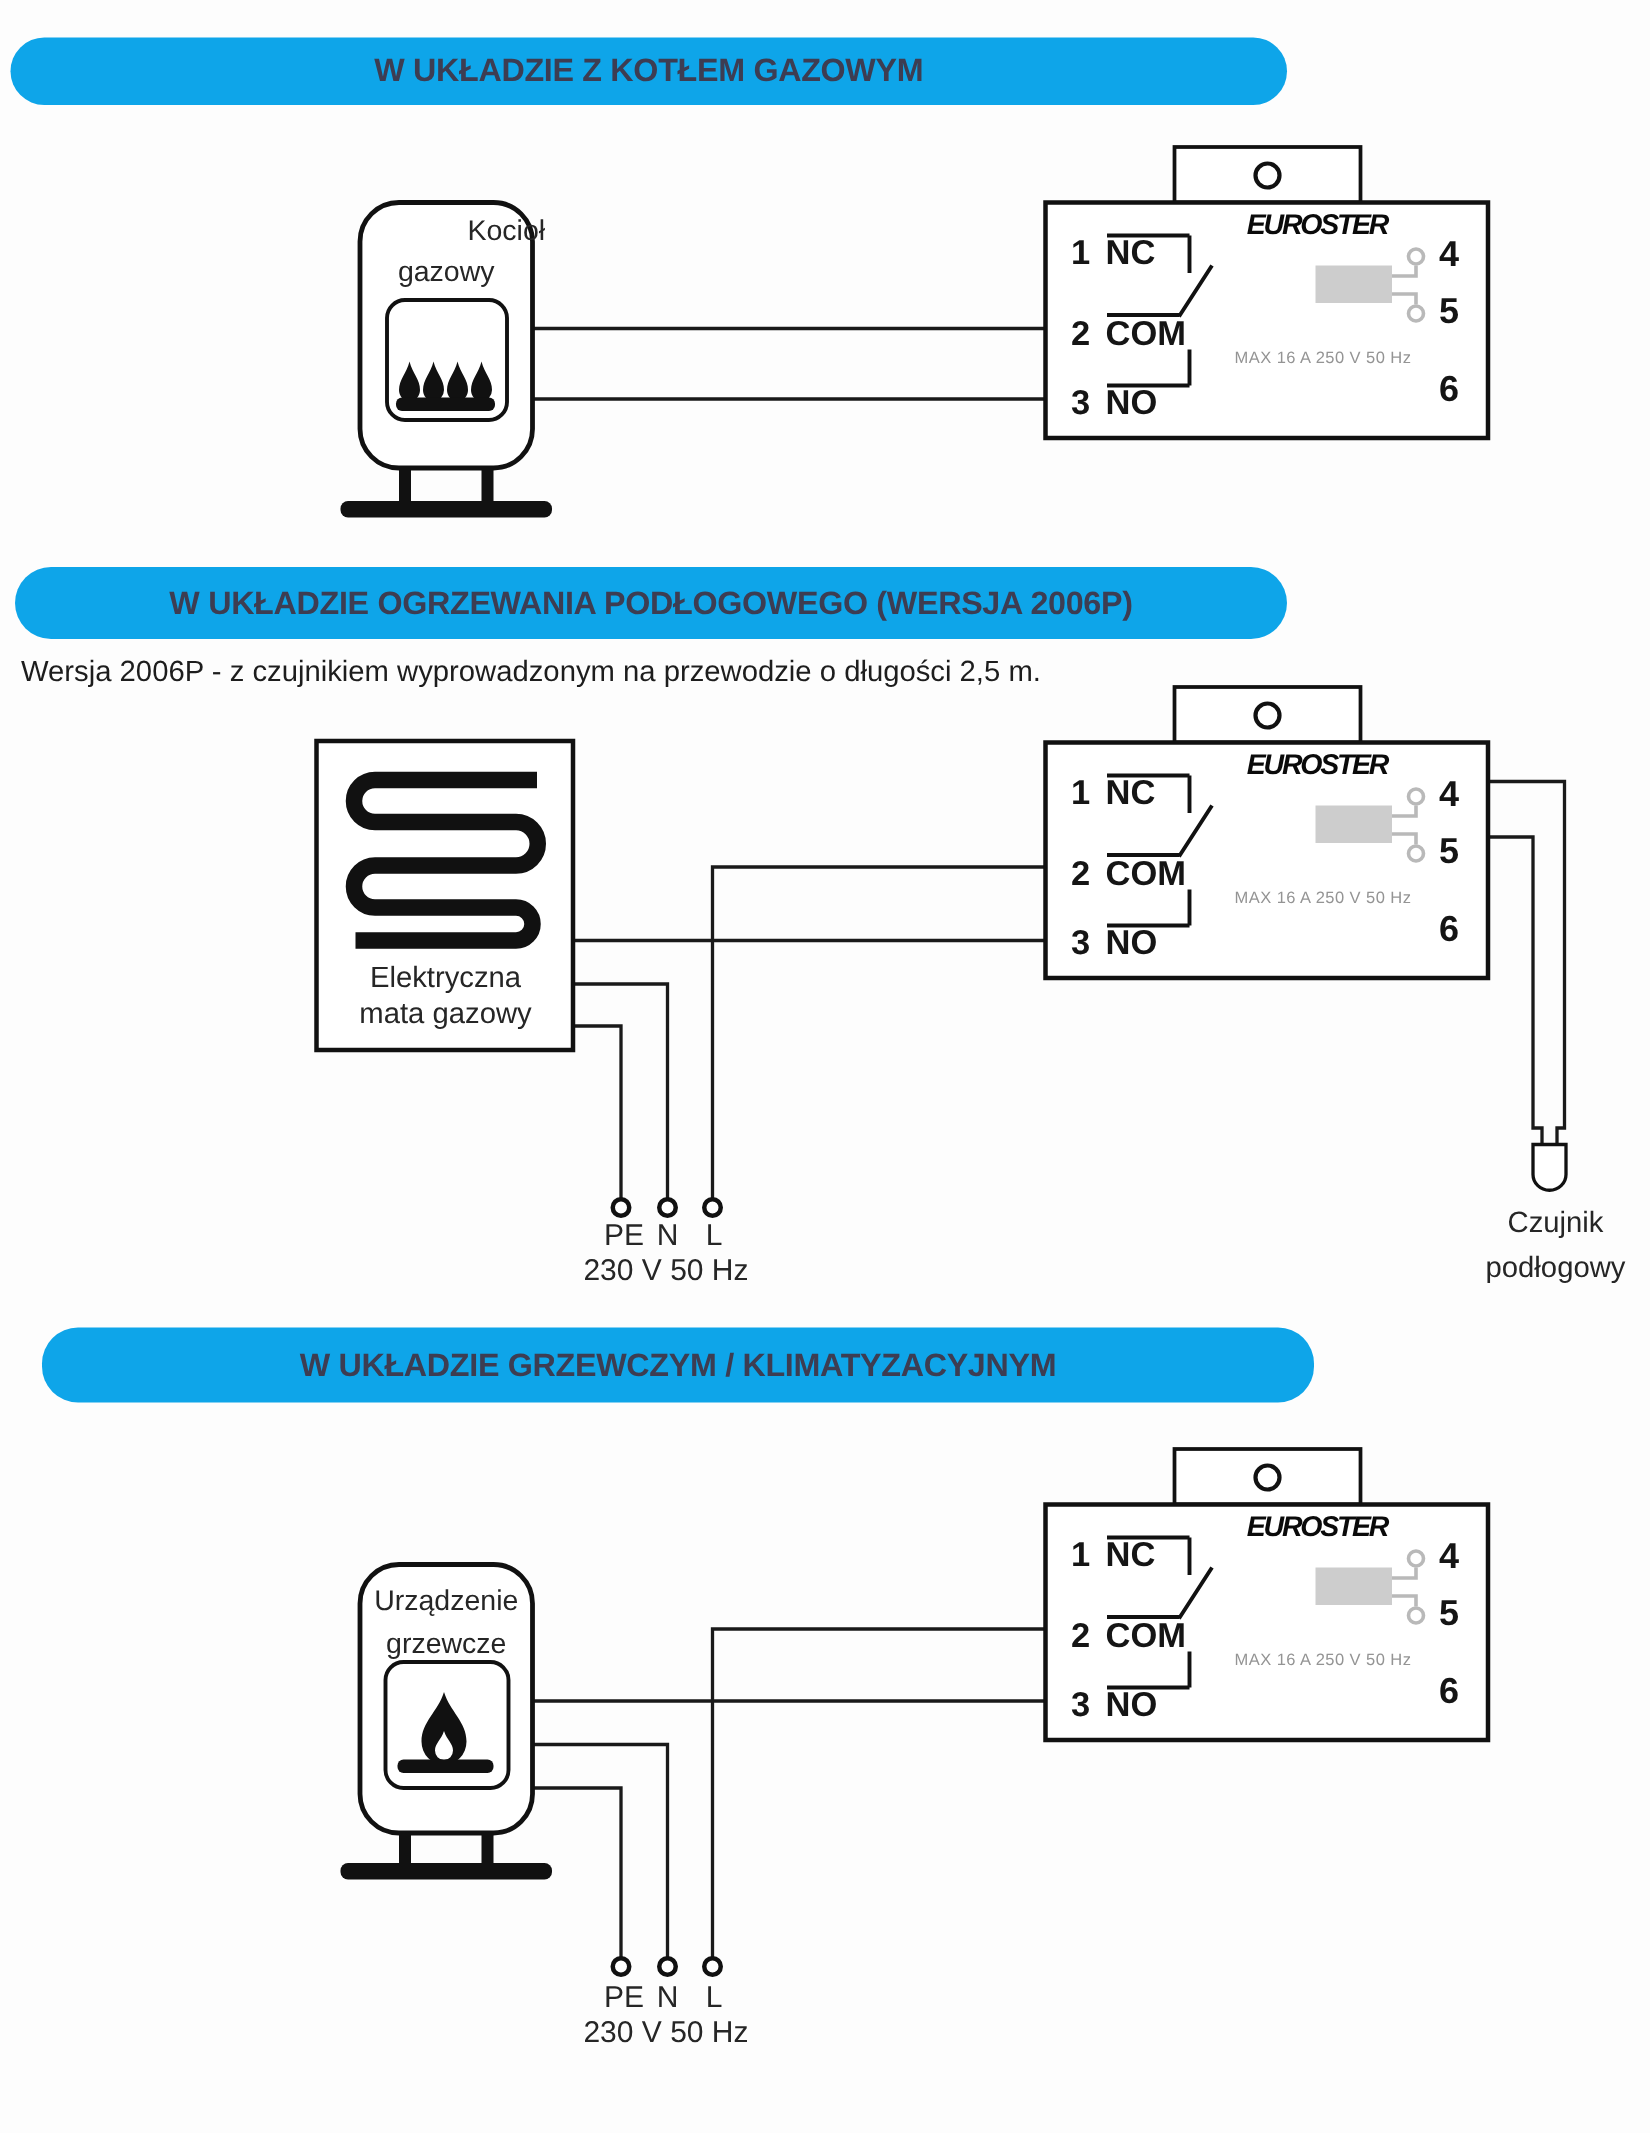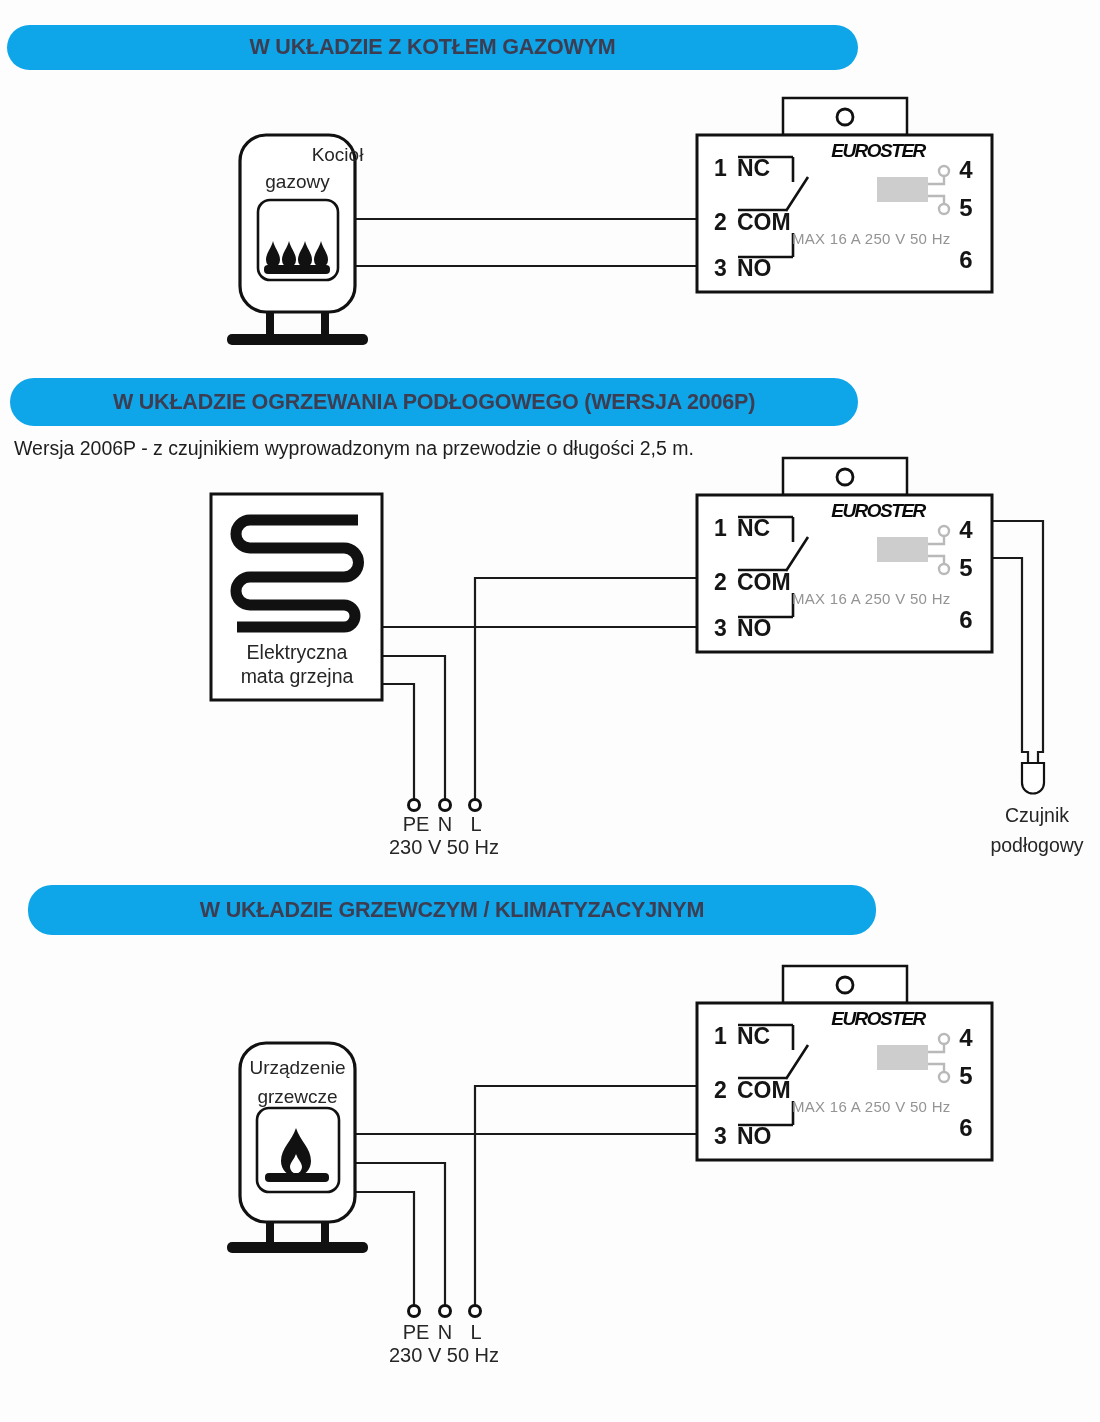--- a/index.html
+++ b/index.html
@@ -31,22 +31,22 @@
   .tl.num{font-size:23px;}
   .tl.t1{left:714px;top:157px;}
   .tl.nc{left:737px;top:157px;font-size:23px;}
   .tl.t2{left:714px;top:211px;}
   .tl.com{left:737px;top:211px;font-size:23px;}
   .tl.t3{left:714px;top:257px;}
   .tl.no{left:737px;top:257px;font-size:23px;}
   .tl.t4{left:954px;top:159px;width:24px;text-align:center;font-size:24px;}
   .tl.t5{left:954px;top:197px;width:24px;text-align:center;font-size:24px;}
   .tl.t6{left:954px;top:249px;width:24px;text-align:center;font-size:24px;}
-  .tl.rating{left:792px;top:228px;width:180px;text-align:left;
-             font-weight:normal;font-size:15px;color:#949494;letter-spacing:0.3px;}
+  .tl.rating{left:792px;top:228px;width:180px;text-align:center;
+             font-weight:normal;font-size:11px;color:#949494;letter-spacing:0.3px;}
 
   
   .pw{font-size:20px;color:#262626;text-align:center;line-height:22px;}
 </style>
 </head>
 <body>
 
 <div class="page">
 
   <svg class="art" width="1100" height="1422" viewBox="0 0 1100 1422" xmlns="http://www.w3.org/2000/svg" xmlns:xlink="http://www.w3.org/1999/xlink">
@@ -131,21 +131,21 @@
   <div class="hdr hdr3">
     <span>W UKŁADZIE GRZEWCZYM / KLIMATYZACYJNYM</span>
   </div>
 
   <div class="t note">Wersja 2006P - z czujnikiem wyprowadzonym na przewodzie o długości 2,5 m.</div>
 
   <div class="t dev" style="left:240px;top:143px;margin-left:40px;">Kocioł</div>
   <div class="t dev" style="left:240px;top:170px;">gazowy</div>
 
   <div class="t mat" style="left:212px;top:641px;">Elektryczna</div>
-  <div class="t mat" style="left:212px;top:665px;">mata grzejna</div>
+  <div class="t mat" style="left:212px;top:665px;">mata gazowy</div>
 
   <div class="t sens" style="left:962px;top:804px;">Czujnik</div>
   <div class="t sens" style="left:962px;top:834px;">podłogowy</div>
 
   <div class="t dev" style="left:240px;top:1056px;">Urządzenie</div>
   <div class="t dev" style="left:240px;top:1085px;">grzewcze</div>
 
   <div class="thermo-labels" style="top:0px;">
     <div class="tl brand">EUROSTER</div>
     <div class="tl num t1">1</div>

